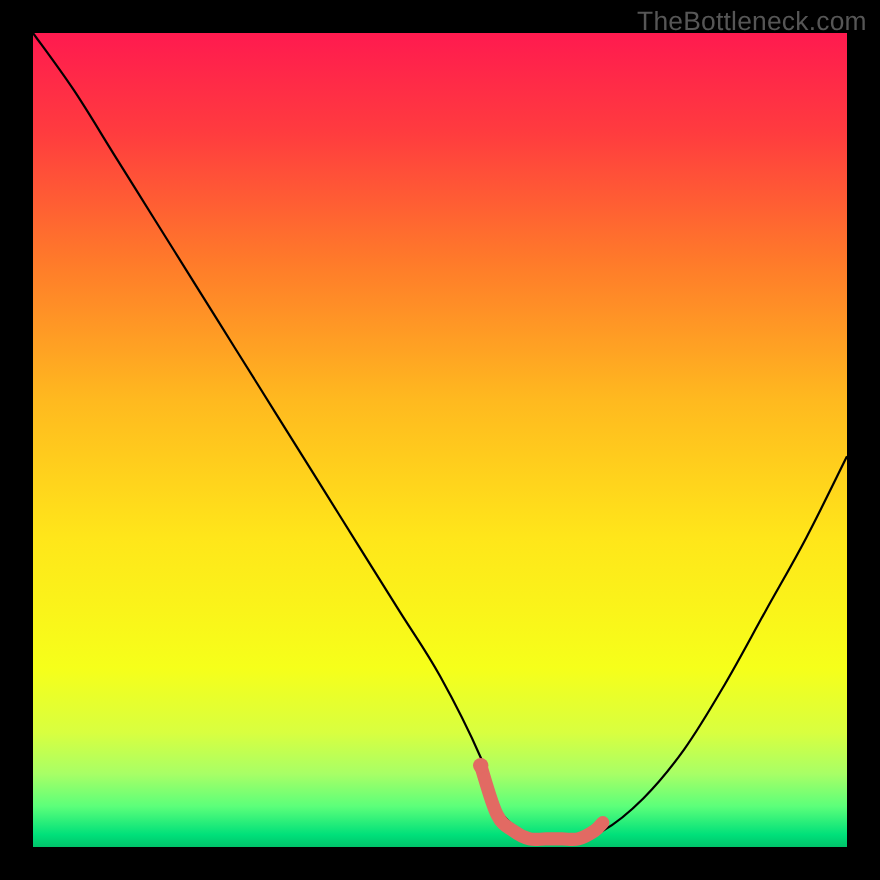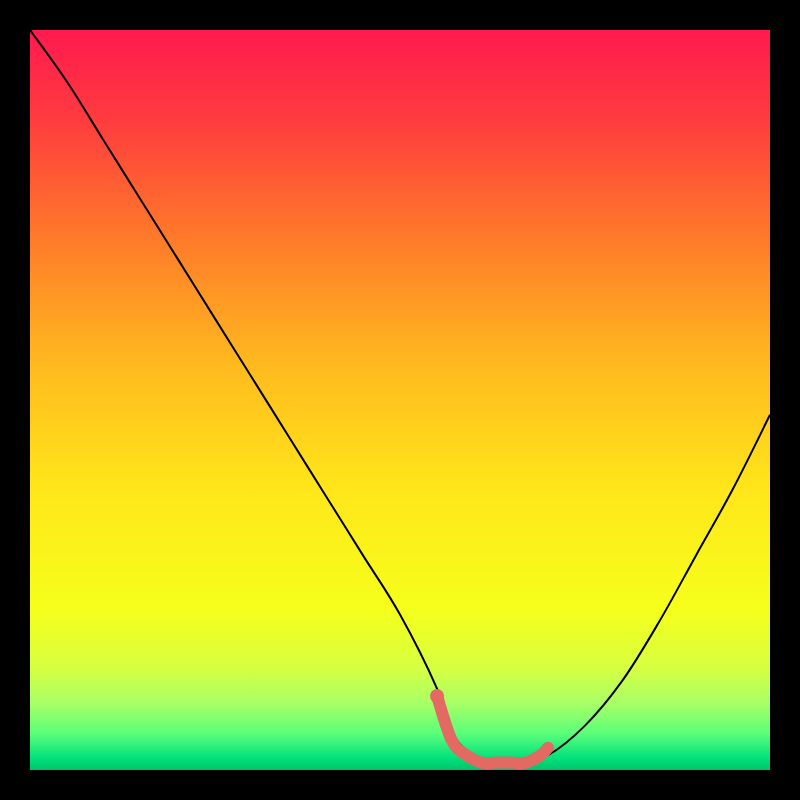--- a/index.html
+++ b/index.html
@@ -37,20 +37,21 @@
     position: absolute;
     inset: 0;
     width: 740px;
     height: 740px;
   }
 </style>
 </head>
 <body>
 
 <div class="frame">
+  <div class="watermark">TheBottleneck.com</div>
   <div class="plot-area">
     <svg class="gradient" viewBox="0 0 740 740" preserveAspectRatio="none">
       <defs>
         <linearGradient id="bg" x1="0" y1="0" x2="0" y2="1">
             <stop offset="0%" stop-color="#ff1a4f"></stop>
             <stop offset="12%" stop-color="#ff3b3f"></stop>
             <stop offset="28.000000000000004%" stop-color="#ff7a2a"></stop>
             <stop offset="45%" stop-color="#ffb91f"></stop>
             <stop offset="62%" stop-color="#ffe61a"></stop>
             <stop offset="78%" stop-color="#f6ff1a"></stop>

